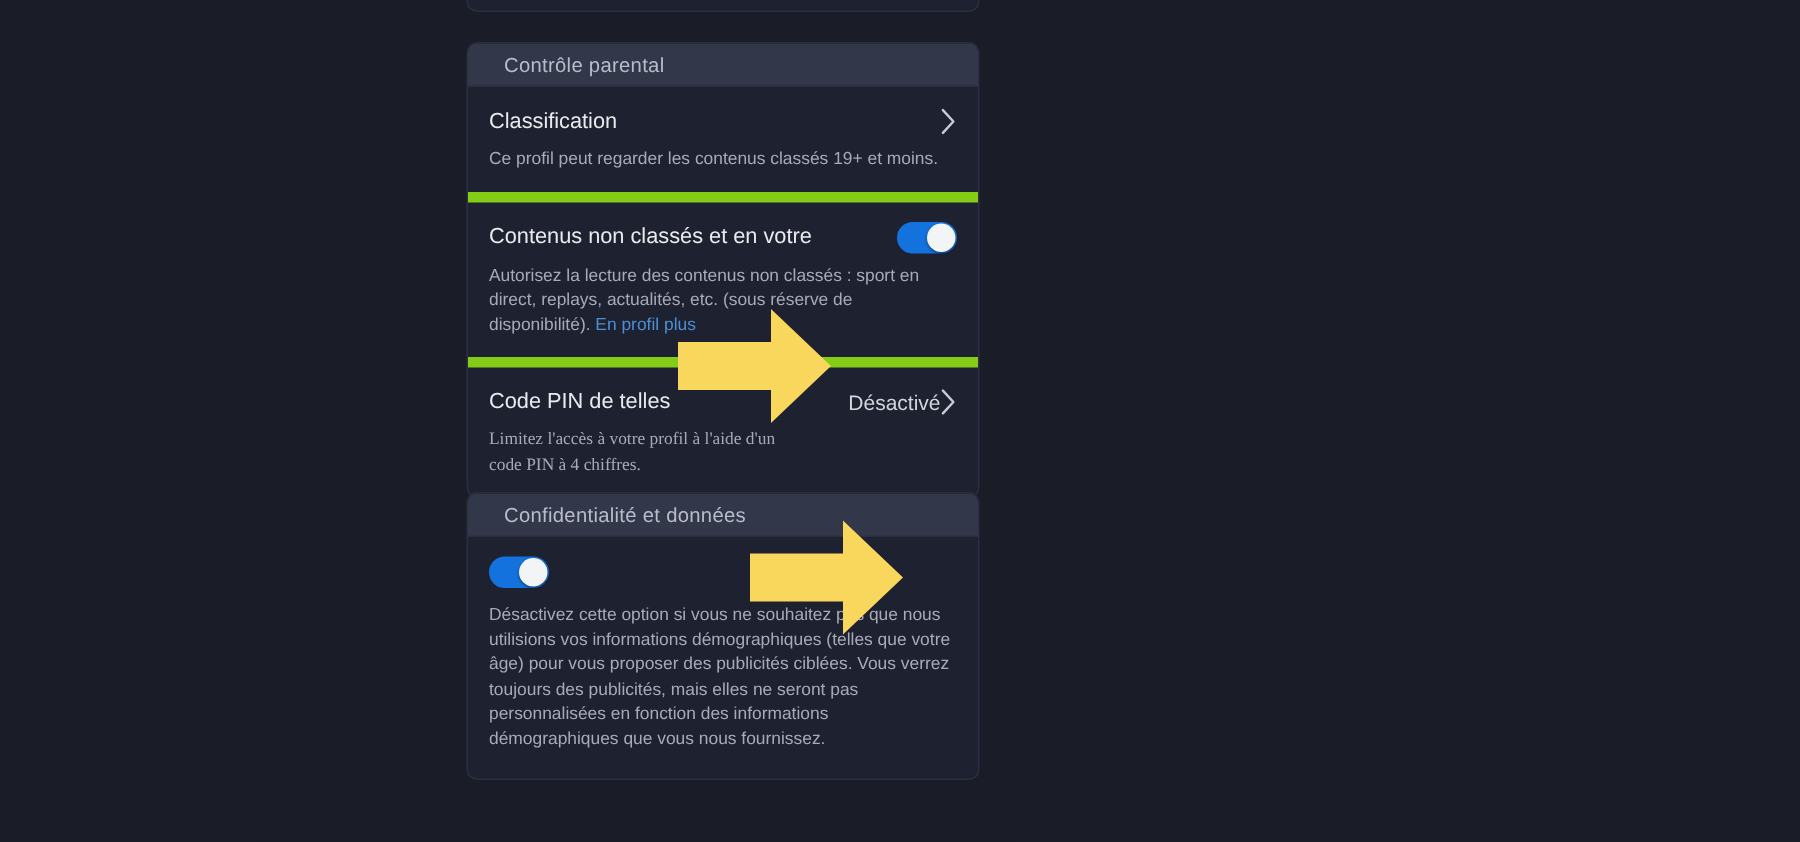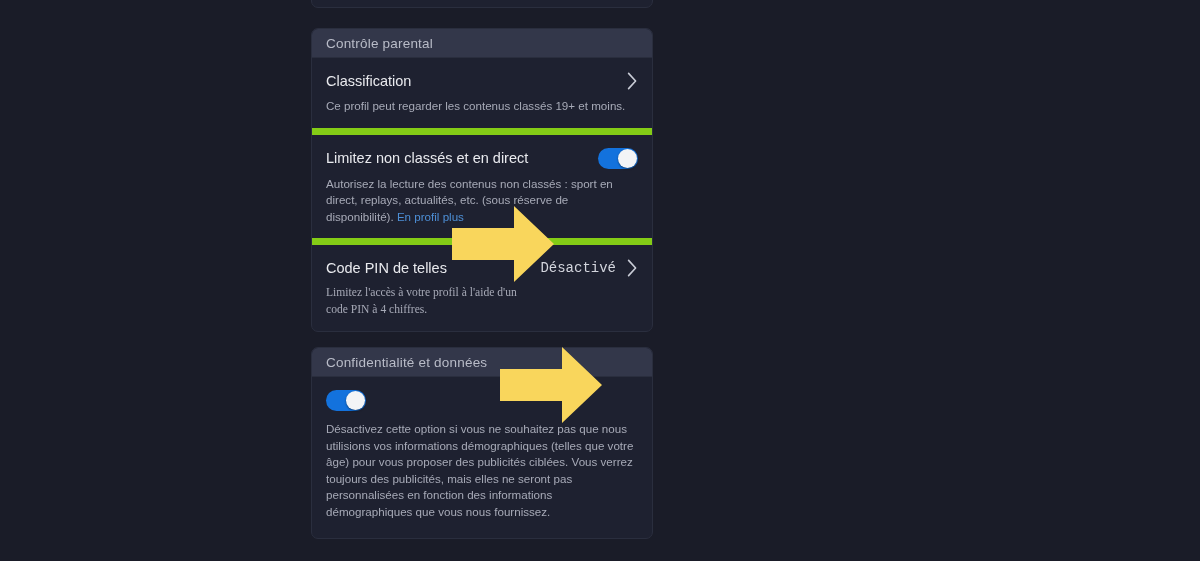--- a/index.html
+++ b/index.html
@@ -31,21 +31,21 @@
     border: 1px solid #2a2e3e;
     border-radius: 7px;
     overflow: hidden;
   }
 
   .card-header {
     background: #33374a;
     color: #b9bcc8;
     font-size: 13.5px;
     letter-spacing: .2px;
-    padding: 9px 14px 10px 14px;
+    padding: 9px 14px 10px 24px;
     height: 29px;
     line-height: 11px;
     border-bottom: 1px solid #2a2e3e;
   }
 
   .row {
     position: relative;
     padding: 13px 14px 13px 14px;
     border-bottom: 7px solid #84cc16;
   }
@@ -61,23 +61,22 @@
   .row-title {
     color: #e9eaee;
     font-size: 14.5px;
     line-height: 19px;
     font-weight: 400;
   }
 
   .row-right {
     display: flex;
     align-items: center;
-    gap: 11px;
+    gap: 0;
     flex: 0 0 auto;
-    font-family: Liberation Mono, monospace;
   }
 
   .row-value {
     color: #d3d5dd;
     font-size: 14px;
     line-height: 18px;
   }
 
   .row-desc {
     color: #a7aab7;
@@ -161,21 +160,21 @@
               <path d="M1.6 1.4 L8.6 9 L1.6 16.6" fill="none" stroke="#c9ccd6" stroke-width="1.6" stroke-linecap="round" stroke-linejoin="round"></path>
             </svg>
           </span>
         </div>
       </div>
       <div class="row-desc">Ce profil peut regarder les contenus classés 19+ et moins.</div>
     </div>
 
     <div class="row">
       <div class="row-topline">
-        <div class="row-title">Limitez non classés et en direct</div>
+        <div class="row-title">Contenus non classés et en votre</div>
         <div class="row-right">
           <div class="toggle">
             <div class="knob"></div>
           </div>
         </div>
       </div>
       <div class="row-desc">
         <span>Autorisez la lecture des contenus non classés : sport en direct, replays, actualités, etc. (sous réserve de disponibilité). </span><a href="#" class="link">En profil plus</a>
       </div>
     </div>
@@ -190,21 +189,21 @@
               <path d="M1.6 1.4 L8.6 9 L1.6 16.6" fill="none" stroke="#c9ccd6" stroke-width="1.6" stroke-linecap="round" stroke-linejoin="round"></path>
             </svg>
           </span>
         </div>
       </div>
       <div class="row-desc" style="max-width:200px;font-family:Liberation Serif, serif;">Limitez l'accès à votre profil à l'aide d'un code PIN à 4 chiffres.</div>
     </div>
 
   </div>
 
-  <div class="card" style="top:347px;">
+  <div class="card" style="top:328px;">
 
     <div class="card-header">Confidentialité et données</div>
 
     <div class="row" style="padding-bottom:18px;">
       <div class="row-topline">
         <div class="row-right">
           <div class="toggle">
             <div class="knob"></div>
           </div>
         </div>

